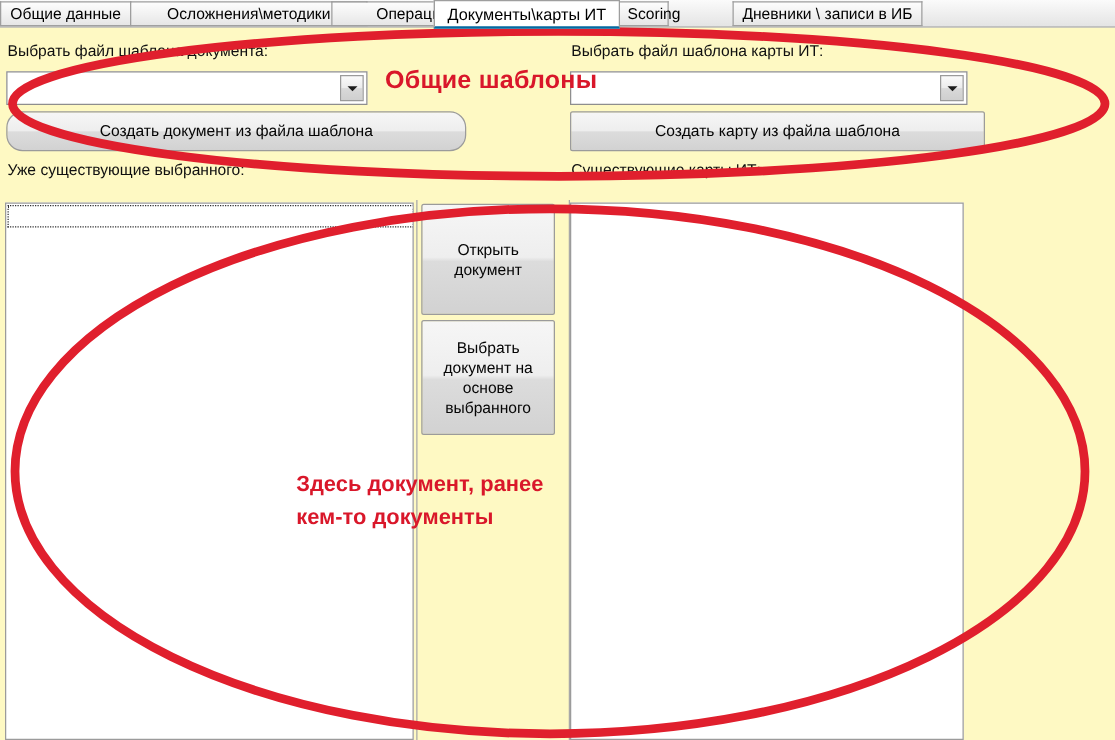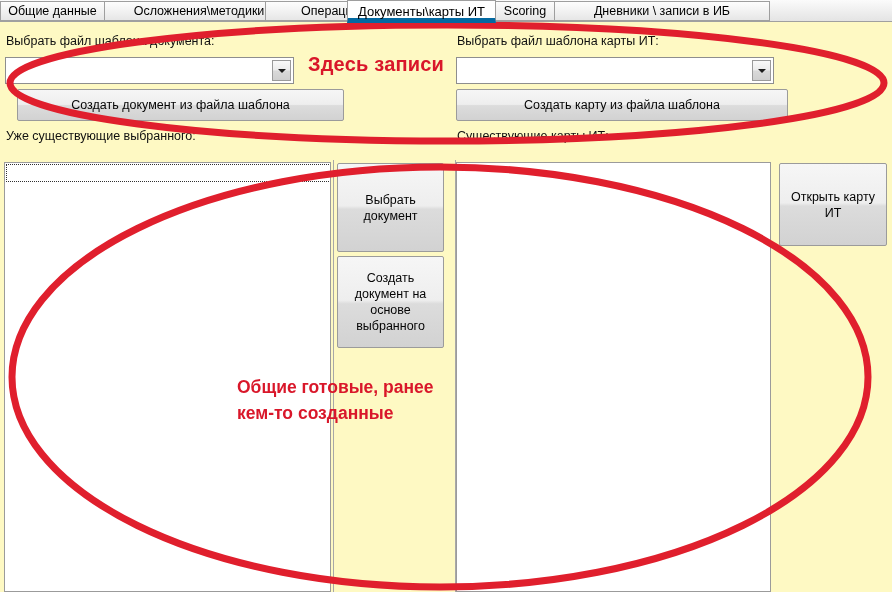--- a/index.html
+++ b/index.html
@@ -51,21 +51,21 @@
     line-height: 19px;
     text-align: center;
     white-space: nowrap;
     padding: 0 6px;
   }
   .tab.active {
     top: 0px;
     height: 23px;
     line-height: 22px;
     background: #ffffff;
-    border-bottom: 5px solid #0369a1;
+    border-bottom: 2px solid #0369a1;
     z-index: 5;
     font-size: 13px;
   }
 
   
   .lbl {
     position: absolute;
     font-size: 12.5px;
     color: #101010;
     white-space: nowrap;
@@ -177,54 +177,54 @@
     </div>
 
     <div class="tab" style="left:265px; width:83px;padding-left:35px;">
       <span>Операции</span>
     </div>
 
     <div class="tab active" style="left:347px; width:149px;">
       <span>Документы\карты ИТ</span>
     </div>
 
-    <div class="tab" style="left:495px; width:60px;">
+    <div class="tab" style="left:495px; width:40px;">
       <span>Scoring</span>
     </div>
 
-    <div class="tab" style="left:554px; width:216px;">
+    <div class="tab" style="left:586px; width:152px;">
       <span>Дневники \ записи в ИБ</span>
     </div>
   </div>
 
   <div class="lbl" style="left:6px; top:34px;">Выбрать файл шаблона документа:</div>
 
   <div class="combo" style="left:5px; top:57px; width:289px; height:27px;">
     <div class="combo-text" title=""></div>
     <div class="combo-arrow" style="top:2px; right:2px; height:21px;">
         <i></i>
       </div>
   </div>
 
-  <div class="btn" style="left:17px; top:89px; width:327px; height:32px;">
+  <div class="btn" style="left:5px; top:89px; width:368px; height:32px;border-radius:13px;">
     <span>Создать документ из файла шаблона</span>
   </div>
 
   <div class="lbl" style="left:6px; top:129px;">Уже существующие выбранного:</div>
 
   <div class="listbox" style="left:4px; top:162px; width:327px; height:430px;">
     <div class="grid-headrow" style="width:325px;"></div>
   </div>
 
   <div class="btn" style="left:337px; top:163px; width:107px; height:89px;">
-    <span>Выбрать документ</span>
+    <span>Открыть документ</span>
   </div>
 
   <div class="btn" style="left:337px; top:256px; width:107px; height:92px;">
-    <span>Создать документ на основе выбранного</span>
+    <span>Выбрать документ на основе выбранного</span>
   </div>
 
   <div style="position:absolute; left:333px; top:160px; width:1px; height:432px; background:#a8a8a8;"></div>
   <div style="position:absolute; left:455px; top:160px; width:1px; height:432px; background:#a8a8a8;"></div>
 
   <div class="lbl" style="left:457px; top:34px;">Выбрать файл шаблона карты ИТ:</div>
 
   <div class="combo" style="left:456px; top:57px; width:318px; height:27px;">
     <div class="combo-text" title=""></div>
     <div class="combo-arrow" style="top:2px; right:2px; height:21px;">
@@ -234,27 +234,24 @@
 
   <div class="btn" style="left:456px; top:89px; width:332px; height:32px;">
     <span>Создать карту из файла шаблона</span>
   </div>
 
   <div class="lbl" style="left:457px; top:129px;">Существующие карты ИТ:</div>
 
   <div class="listbox" style="left:456px; top:162px; width:315px; height:430px; border-top:1px solid #9b9b9b;">
   </div>
 
-  <div class="btn" style="left:779px; top:163px; width:108px; height:83px;">
-    <span>Открыть карту ИТ</span>
-  </div>
 
   <svg class="overlay" width="892" height="592" viewBox="0 0 892 592">
     <ellipse cx="447" cy="83" rx="437" ry="58" fill="none" stroke="#e01f2d" stroke-width="7"></ellipse>
     <ellipse cx="440" cy="377" rx="428" ry="210" fill="none" stroke="#e01f2d" stroke-width="7"></ellipse>
   </svg>
 
-  <div class="anno-text anno-top" style="left:308px; top:53px;">Здесь записи</div>
-
-  <div class="anno-text anno-mid" style="left:237px; top:374px;">Общие готовые, ранее</div>
-  <div class="anno-text anno-mid" style="left:237px; top:400px;">кем-то созданные</div>
+  <div class="anno-text anno-top" style="left:308px; top:53px;">Общие шаблоны</div>
+
+  <div class="anno-text anno-mid" style="left:237px; top:374px;">Здесь документ, ранее</div>
+  <div class="anno-text anno-mid" style="left:237px; top:400px;">кем-то документы</div>
 
 </div>
 
 </body></html>

